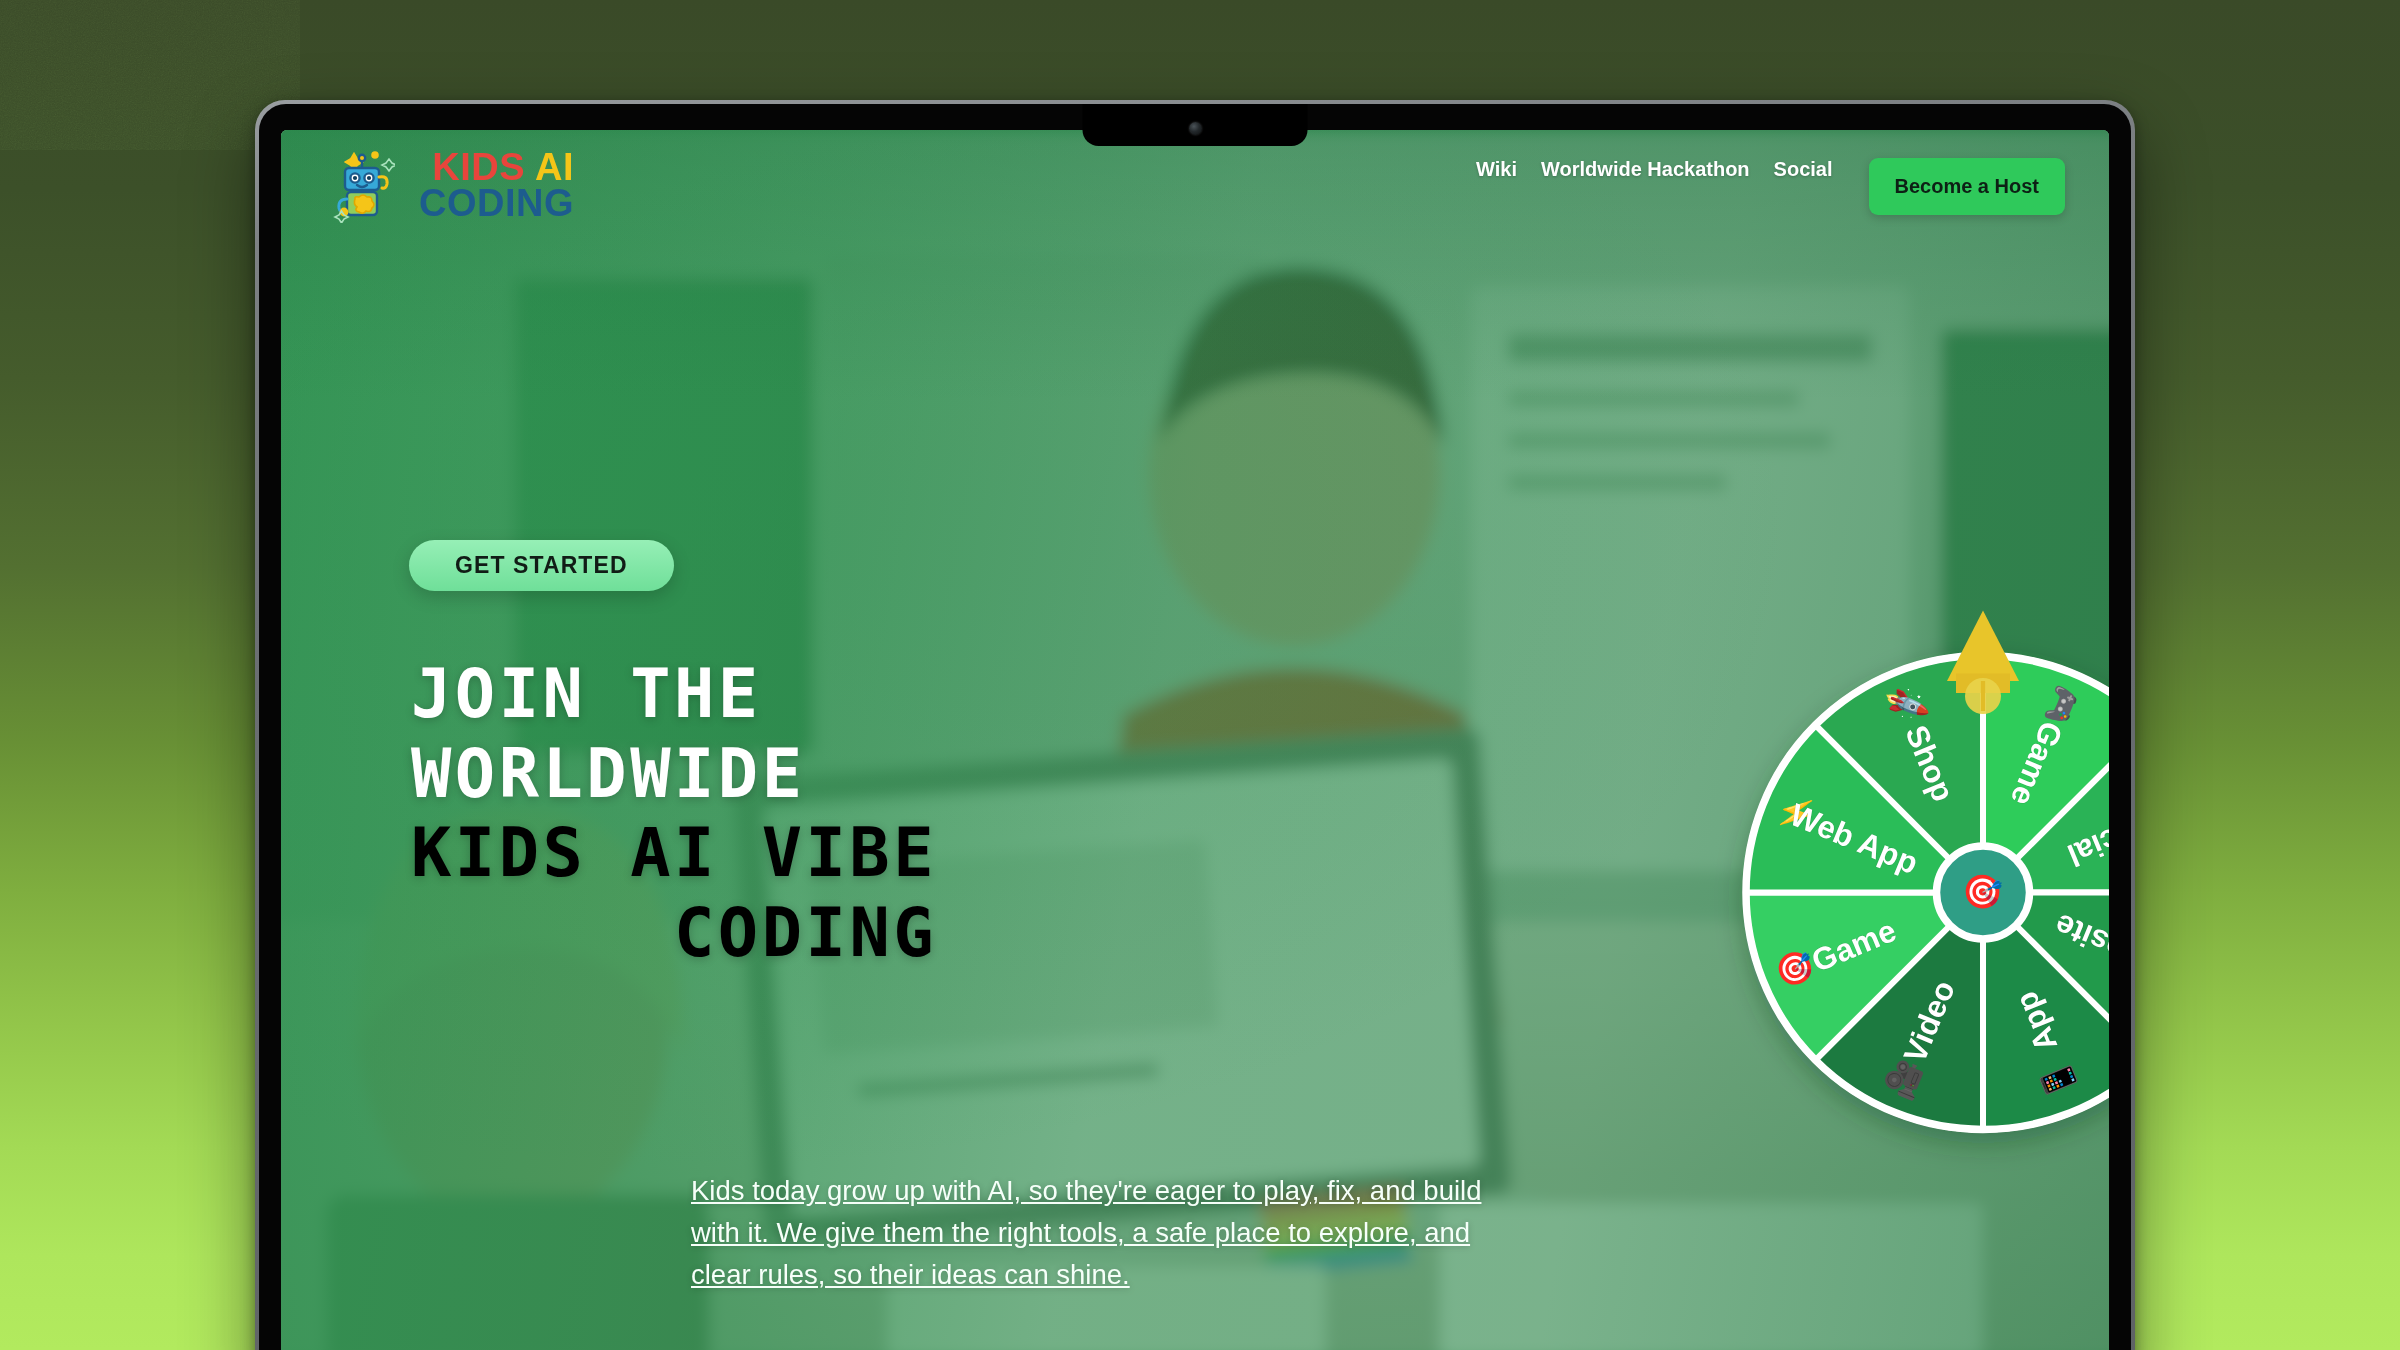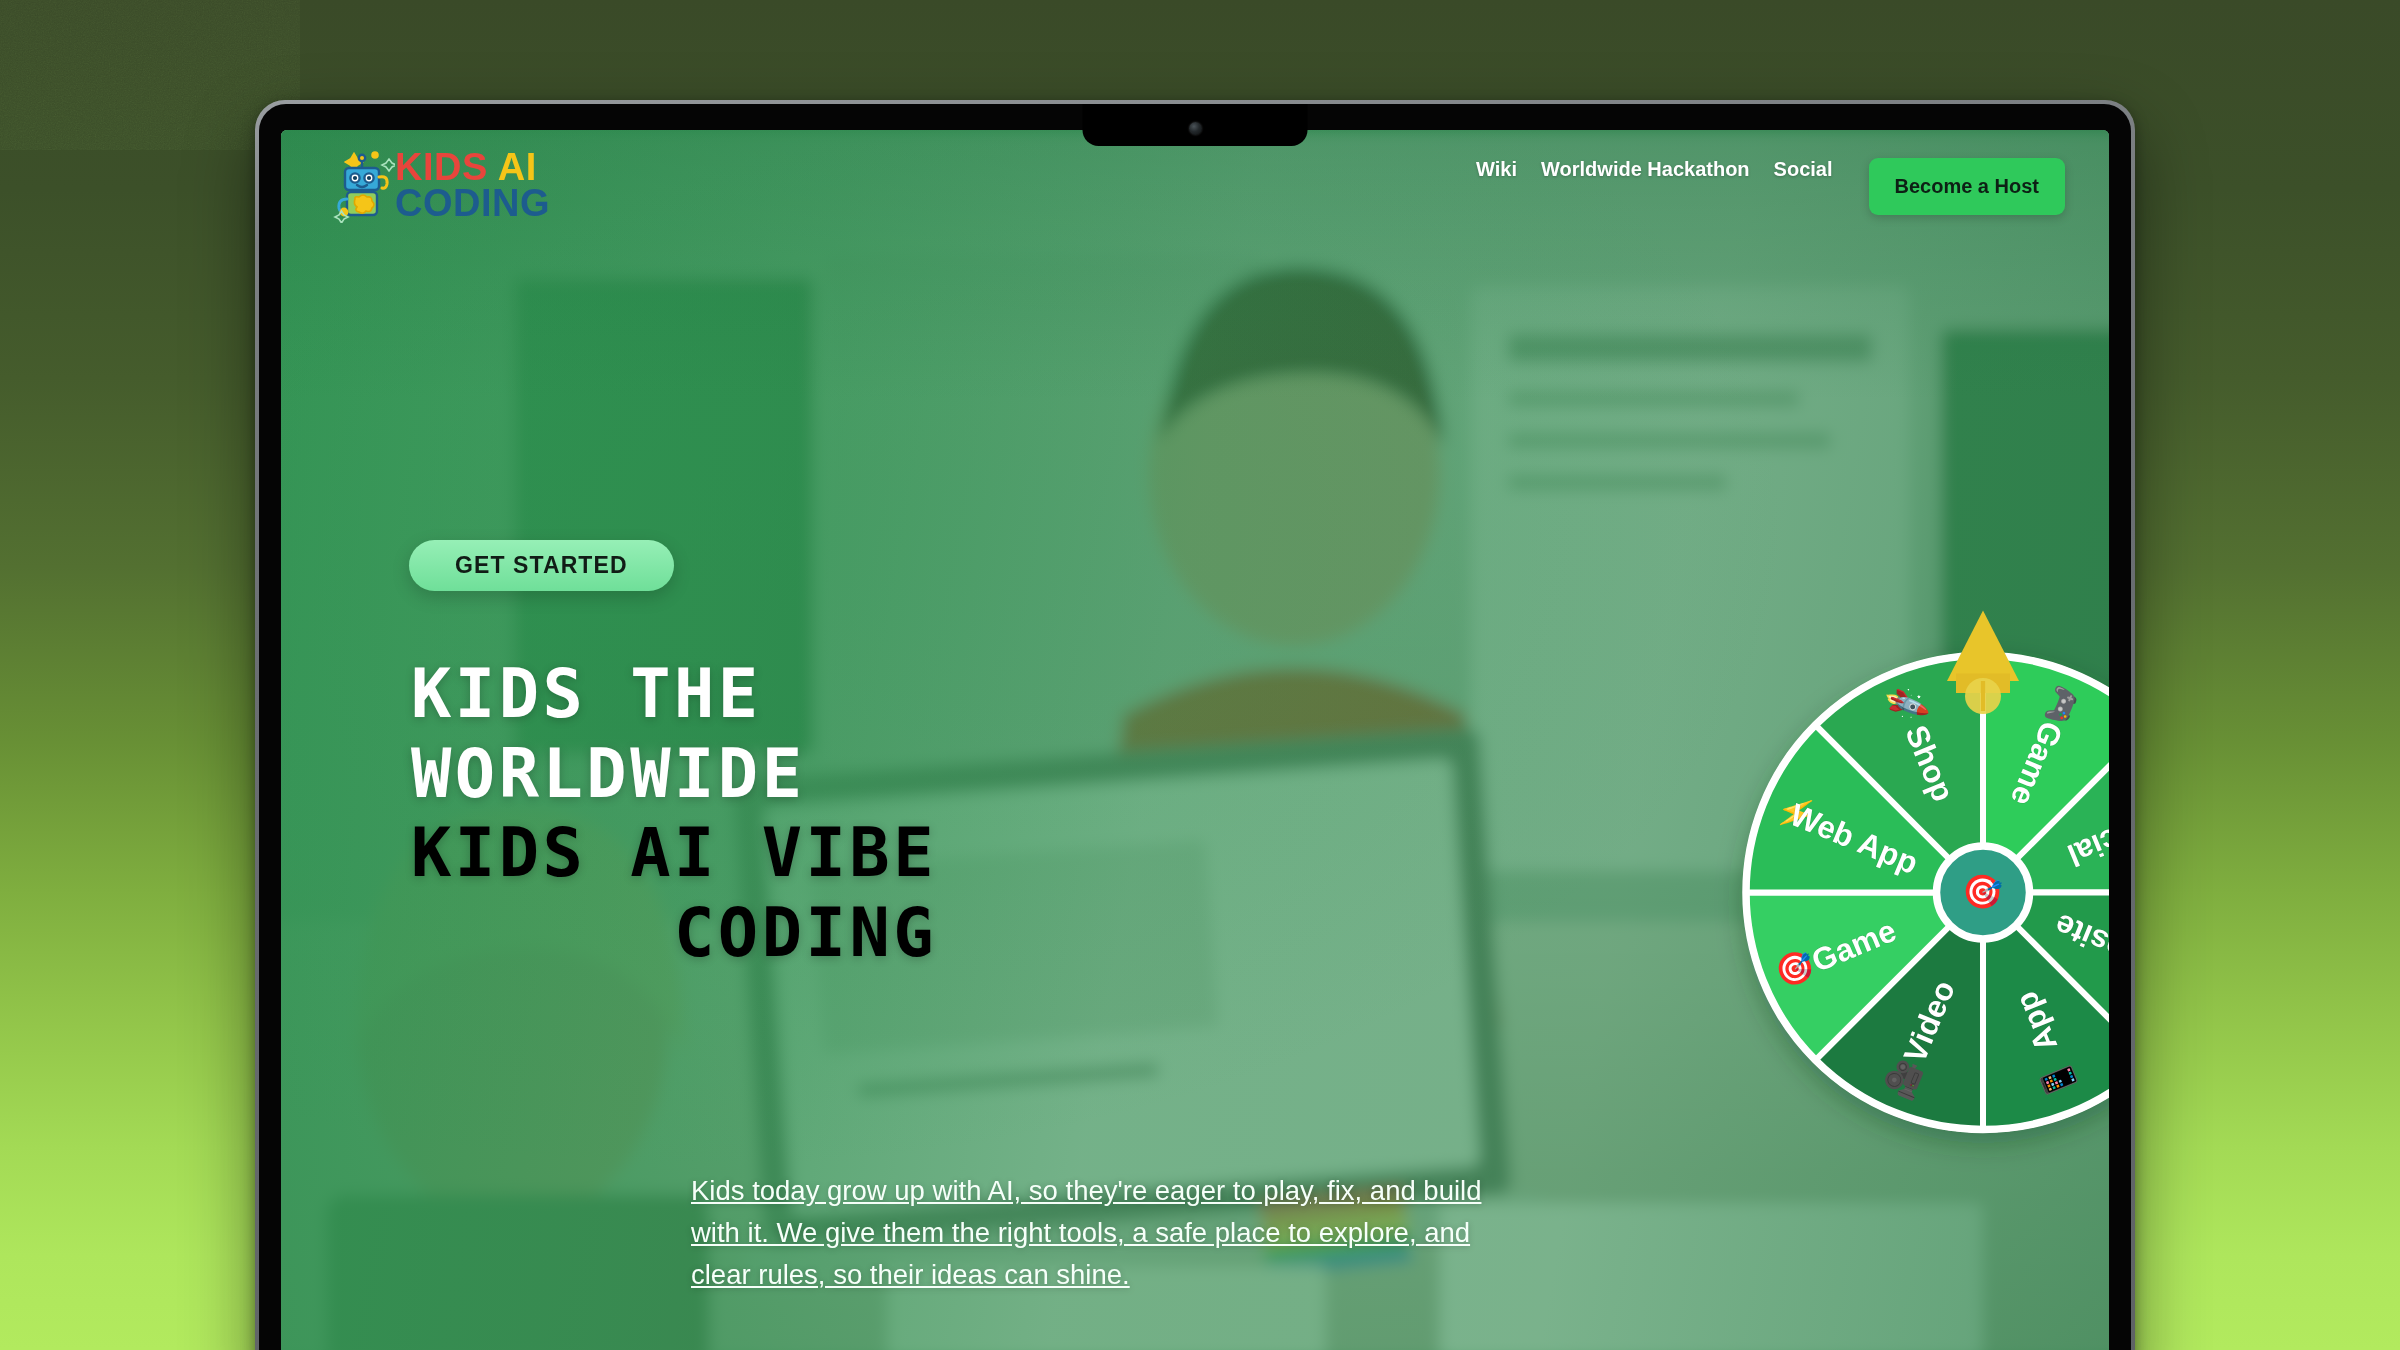--- a/index.html
+++ b/index.html
@@ -62,21 +62,21 @@
     background:radial-gradient(ellipse at 22% 32%, rgba(46,150,82,.30) 0%, rgba(30,105,60,.0) 55%),
                linear-gradient(180deg, rgba(33,114,65,.34) 0%, rgba(33,114,65,0) 22%);
   }
 
   
   header {
     position:absolute; left:0; right:0; top:0; height:112px;
     display:flex; align-items:center; justify-content:space-between;
     padding:0 44px 0 50px; z-index:5;
   }
-  .logo { display:flex; align-items:center; gap:0; }
+  .logo { display:flex; align-items:center; gap:24px;text-align:right; }
   .logo-words { display:flex; flex-direction:column; line-height:.94; }
   .lw1 { font-size:38px; font-weight:800; letter-spacing:.5px; }
   .lw2 { font-size:38px; font-weight:800; letter-spacing:.5px; color:#1d5c8e; }
   .k-kids { color:#e8453c; }
   .k-ai   { color:#f5c518; margin-left:10px; }
 
   nav { display:flex; align-items:flex-start; gap:24px; }
   nav a {
     color:#fff; font-size:20px; font-weight:700; text-decoration:none;
     text-shadow:0 1px 3px rgba(0,0,0,.25); white-space:nowrap;
@@ -244,21 +244,21 @@
           <a href="#">Social</a>
           <button id="become-host">Become a Host</button>
         </nav>
       </header>
 
       <div id="hero">
 
         <button id="get-started">GET STARTED</button>
 
         <h1 id="headline">
-          <div>KIDS THE</div>
+          <div>JOIN THE</div>
           <div>WORLDWIDE</div>
           <div class="accent">KIDS AI VIBE</div>
           <div class="accent">CODING</div>
         </h1>
 
         <p id="lede">Kids today grow up with AI, so they're eager to play, fix, and build with it. We give them the right tools, a safe place to explore, and clear rules, so their ideas can shine.</p>
 
         <div id="wheel-wrap">
           <svg viewBox="0 0 340 360">
             <defs>

